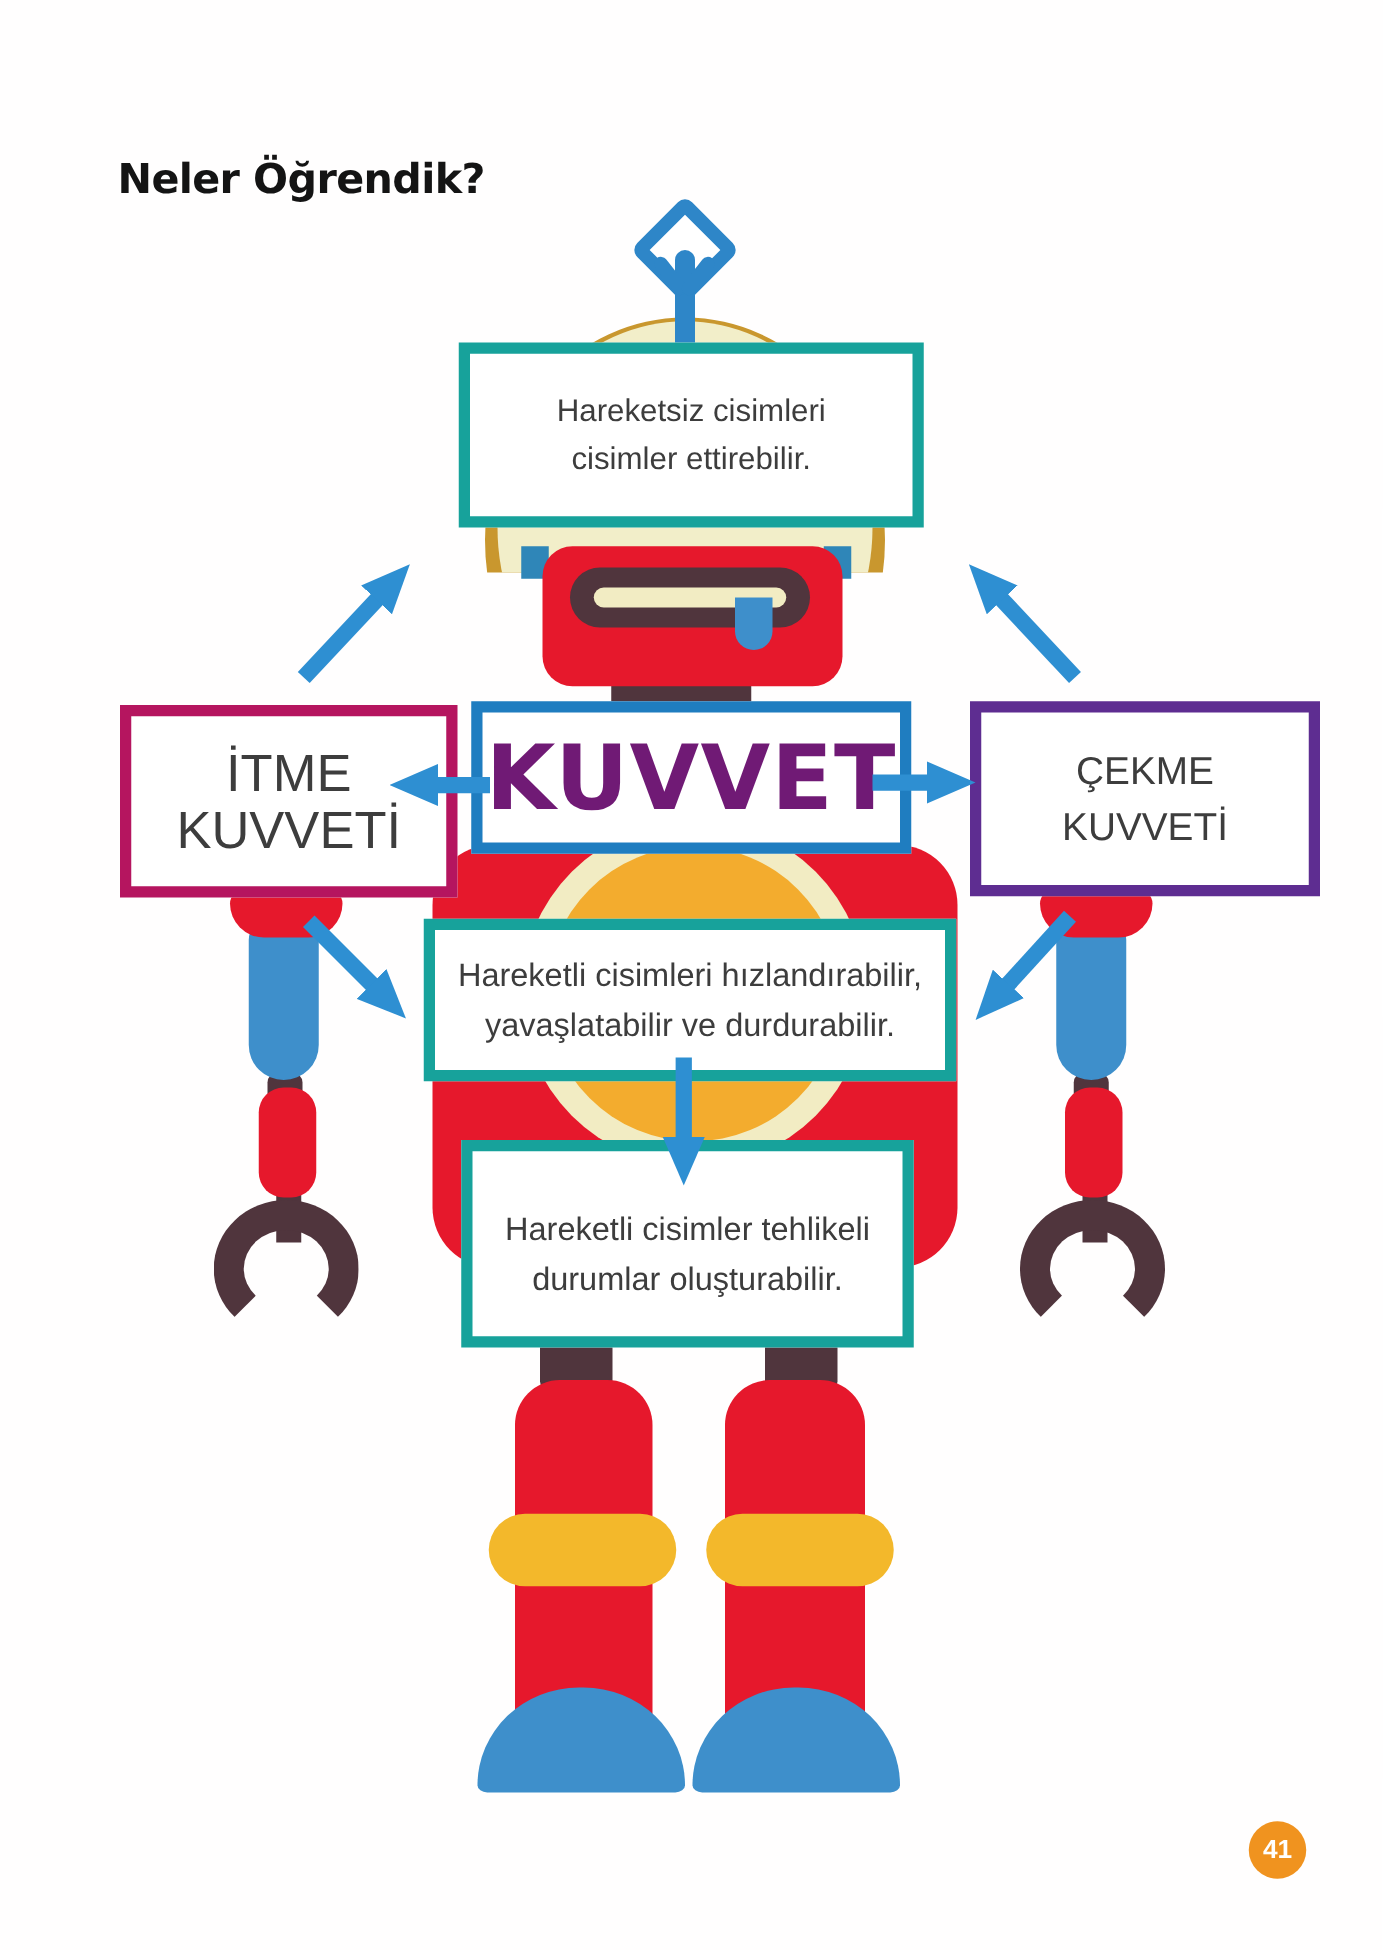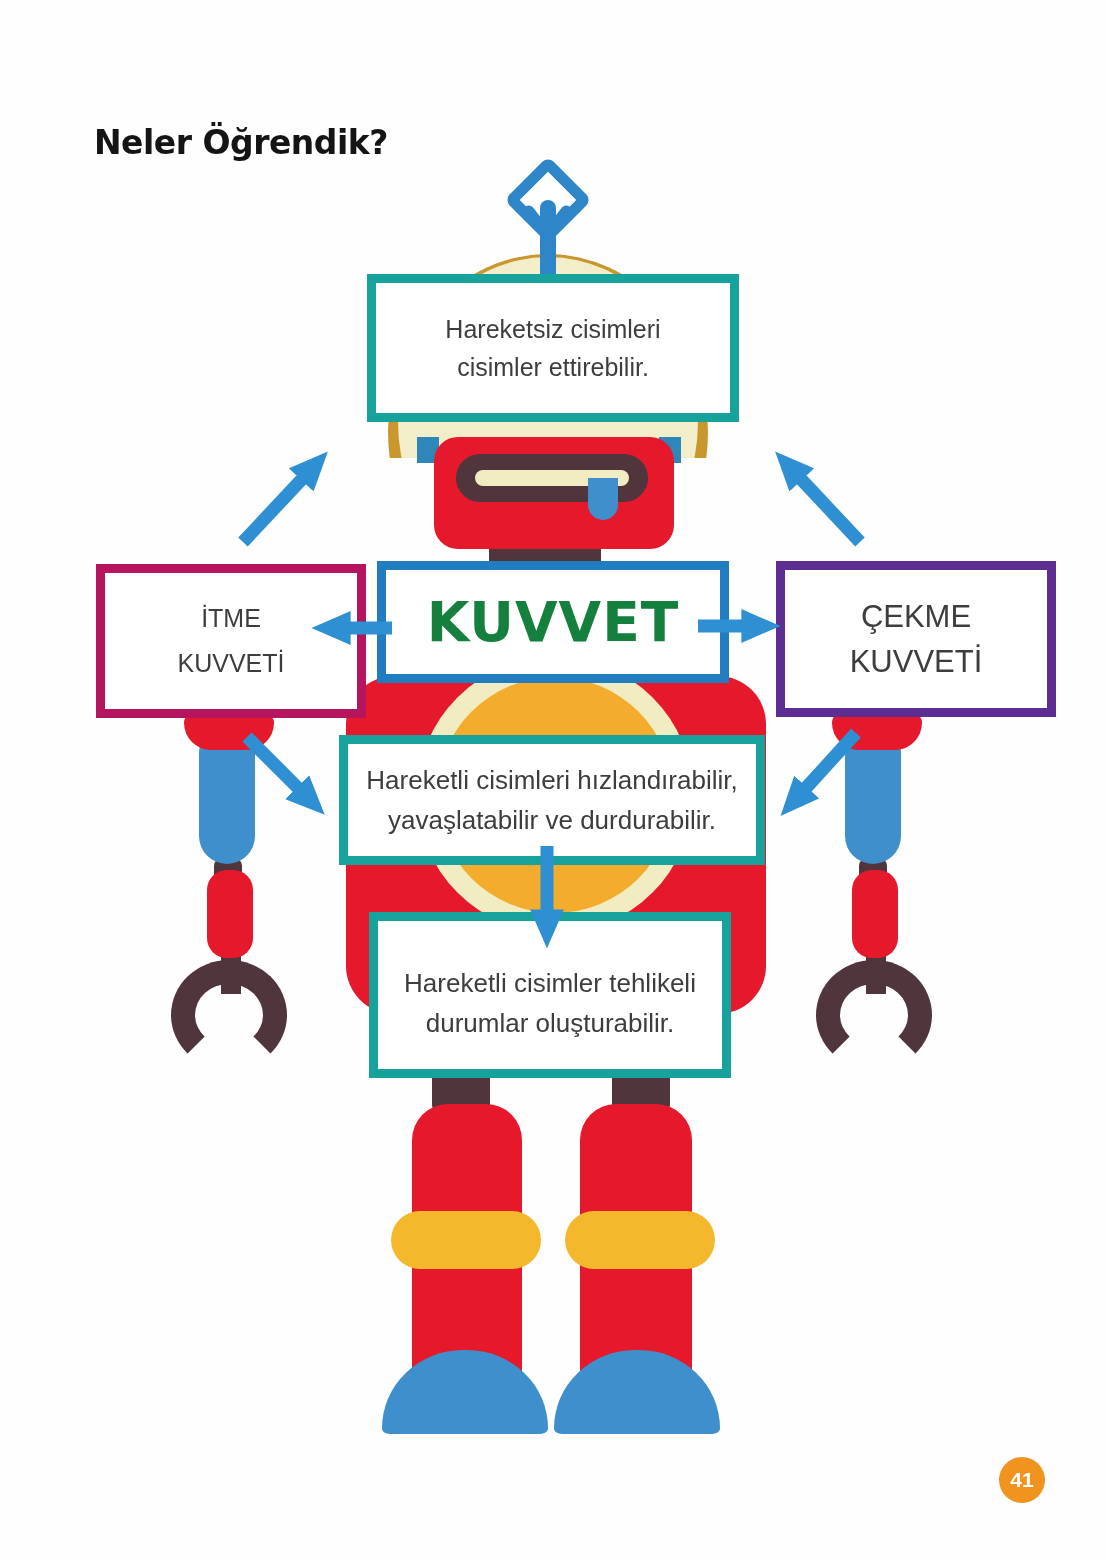--- a/index.html
+++ b/index.html
@@ -52,23 +52,23 @@
   .band-l{left:391px;top:1211px;} .band-r{left:565px;top:1211px;}
   .foot{width:166px;height:84px;background:#3e8fcb;border-radius:83px 83px 8px 8px / 80px 80px 6px 6px;z-index:3;}
   .foot-l{left:382px;top:1350px;} .foot-r{left:554px;top:1350px;}
 
   
   .box{position:absolute;background:#ffffff;box-sizing:border-box;display:flex;flex-direction:column;
        align-items:center;justify-content:center;text-align:center;color:#3d3d3d;z-index:20;}
   .box-top{left:367px;top:274px;width:372px;height:148px;border:9px solid #17a29b;
            font-size:25px;line-height:38px;}
   .box-center{left:377px;top:561px;width:352px;height:122px;border:9px solid #1f7dc0;}
-  .kuvvet{font-family:"DejaVu Sans",sans-serif;font-weight:800;font-size:55px;letter-spacing:1px;color:#15803d;}
+  .kuvvet{font-family:"DejaVu Sans",sans-serif;font-weight:800;font-size:72px;letter-spacing:1px;color:#701a75;}
   .box-left{left:96px;top:564px;width:270px;height:154px;border:9px solid #b5155f;
-            font-size:25px;line-height:45px;}
+            font-size:42px;line-height:45px;}
   .box-right{left:729px;top:561px;width:280px;height:156px;border:9px solid #5e2d91;
             font-size:31px;line-height:45px;margin-left:47px;}
   .box-middle{left:339px;top:735px;width:426px;height:130px;border:9px solid #17a29b;
             font-size:26px;line-height:40px;}
   .box-bottom{left:369px;top:912px;width:362px;height:166px;border:9px solid #17a29b;
             font-size:26px;line-height:40px;padding-top:16px;}
 
   
   .arrows{position:absolute;left:0;top:0;z-index:30;pointer-events:none;}
 

